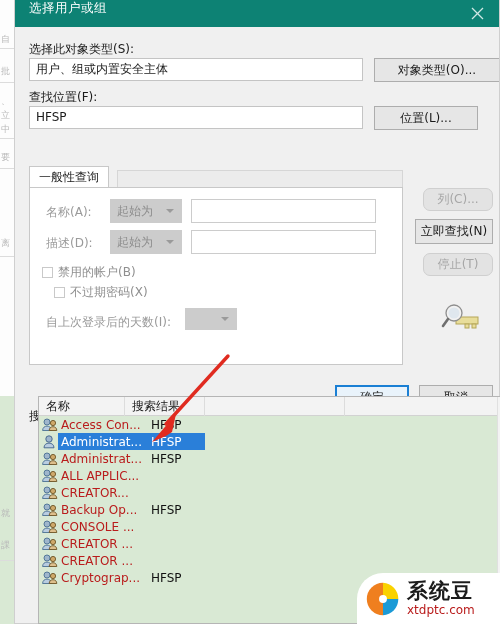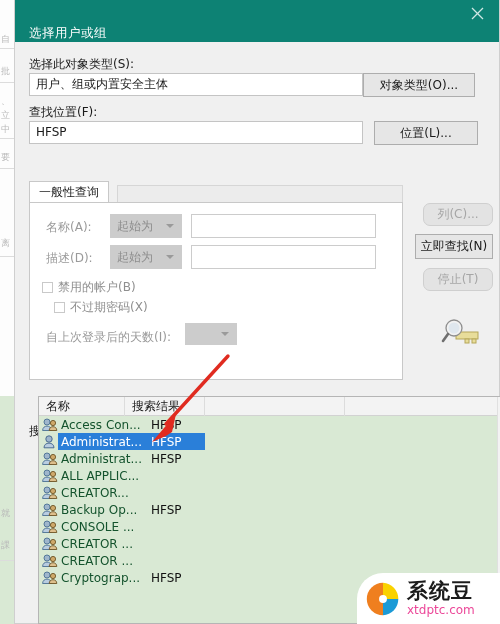--- a/index.html
+++ b/index.html
@@ -52,24 +52,24 @@
     width: 486px; height: 624px;
     background: #f0f0f0;
     border: 1px solid #cfcfcf;
     border-top: none;
     overflow: hidden;
   }
 
   
   #titlebar {
     position: relative;
-    height: 42px;
+    height: 27px;
     background: #0d8274;
     display: flex;
-    align-items: flex-end;
+    align-items: flex-start;
   }
   #title-text {
     color: #ffffff;
     font-size: 12.5px;
     margin-left: 14px;
     letter-spacing: 0.5px;
   }
   #close-btn {
     position: absolute;
     right: 0; top: 0;
@@ -248,21 +248,21 @@
   .row.sel { background: #2a7fd9; }
   .row-icon {
     width: 17px; height: 14px;
     margin-left: 3px; margin-right: 2px;
     position: relative;
     flex: none;
   }
   .row-name {
     width: 86px;
     font-size: 12px;
-    color: #14532d;
+    color: #b91c1c;
     white-space: nowrap;
     overflow: hidden;
   }
   .row.sel .row-name, .row.sel .row-folder { color: #ffffff; }
   .row-folder {
     font-size: 12px;
     color: #111111;
     white-space: nowrap;
     margin-left: 4px;
   }
@@ -307,21 +307,21 @@
     padding-left: 8px;
     pointer-events: none;
   }
   #wm-logo { width: 36px; height: 36px; flex: none; }
   #wm-text { margin-left: 6px; line-height: 1; }
   #wm-cn {
     font-size: 21px; font-weight: bold; color: #1b1b1b;
     letter-spacing: 1px;
   }
   #wm-url {
-    font-size: 12px; color: #ec4899; margin-top: 2px;
+    font-size: 12px; color: #b91c1c; margin-top: 2px;
     font-family: "DejaVu Sans", "Liberation Sans", sans-serif;
   }
 </style>
 </head>
 <body>
 
 <div id="backdrop">
   <div class="bd-strip"></div>
   <div class="bd-green" style="top: 396px; height: 228px; background: rgb(217, 233, 212);"></div>
   <div class="bd-frag" style="top:34px;">自</div>
@@ -350,21 +350,21 @@
         <line x1="1" y1="1" x2="12" y2="12" stroke="#cfe8e4" stroke-width="1.3"></line>
         <line x1="12" y1="1" x2="1" y2="12" stroke="#cfe8e4" stroke-width="1.3"></line>
       </svg>
     </div>
   </div>
 
   <div id="dlg-body">
 
     <div class="field-label" style="left:14px; top:14px;">选择此对象类型(S):</div>
     <div class="txtbox" style="left:14px; top:31px; width:334px; height:23px;">用户、组或内置安全主体</div>
-    <div class="btn" style="left:348px; top:31px; width:112px; height:24px;text-align:center;">对象类型(O)...</div>
+    <div class="btn" style="left:359px; top:31px; width:126px; height:24px;text-align:center;">对象类型(O)...</div>
 
     <div class="field-label" style="left:14px; top:62px;">查找位置(F):</div>
     <div class="txtbox" style="left:14px; top:79px; width:334px; height:23px;">HFSP</div>
     <div class="btn" style="left:359px; top:79px; width:104px; height:24px;">位置(L)...</div>
 
     <div id="tabstrip">
       <div id="tab-rest"></div>
       <div id="tab-general">一般性查询</div>
     </div>
 

